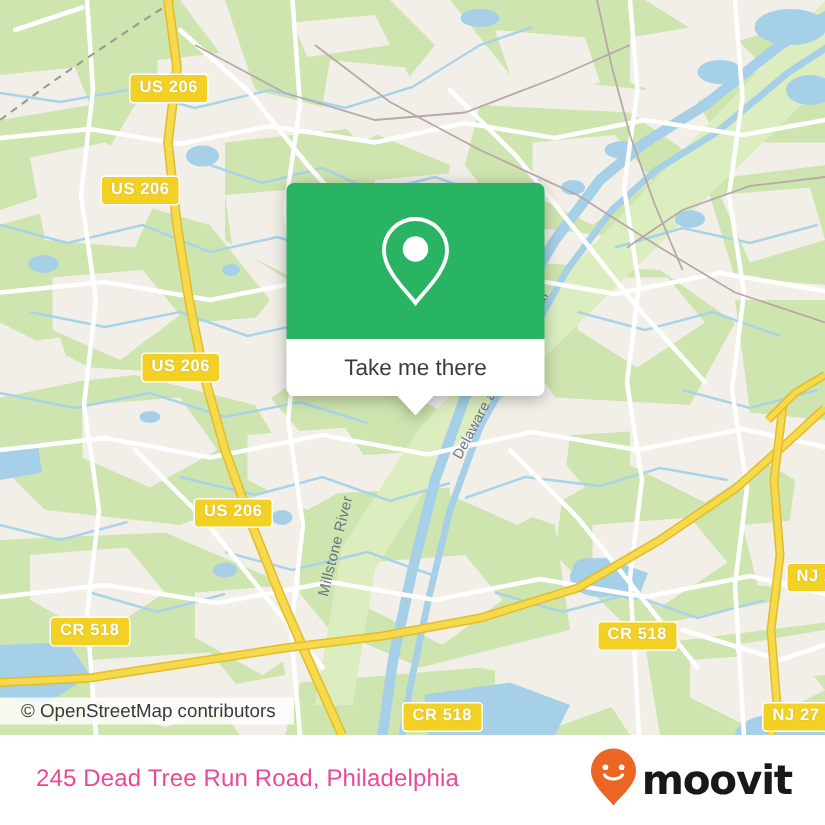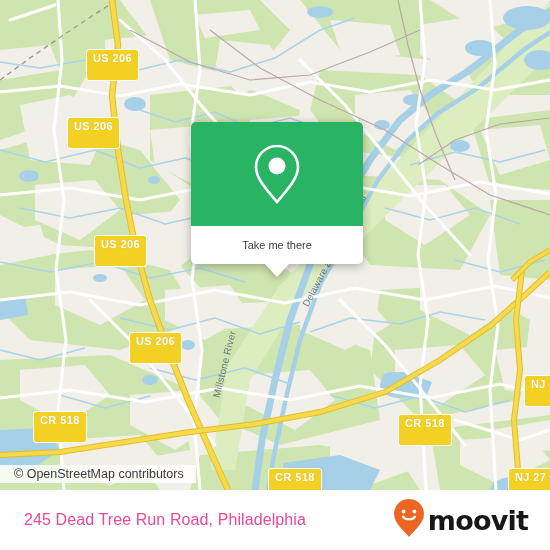--- a/index.html
+++ b/index.html
@@ -30,21 +30,21 @@
   .shield {
     position: absolute;
     background: #f2d024;
     border: 1.5px solid #ffffff;
     border-radius: 3px;
     color: #ffffff;
     font-size: 11px;
     font-weight: bold;
     letter-spacing: 0.4px;
     line-height: 1;
-    padding: 3px 6px 16px 6px;
+    padding: 3px 6px 4px 6px;
     white-space: nowrap;
     font-family: "Liberation Sans", sans-serif;
     text-shadow: 0 0 1px rgba(150,120,0,0.35);
     box-sizing: border-box;
   }
 
   
   .maplabel {
     position: absolute;
     color: #5d6570;
@@ -72,21 +72,21 @@
     justify-content: center;
   }
   #popup-button {
     background: #ffffff;
     border-radius: 0 0 5px 5px;
     height: 38px;
     display: flex;
     align-items: center;
     justify-content: center;
     color: #3b3b3b;
-    font-size: 11px;
+    font-size: 15px;
     cursor: pointer;
   }
   #popup-tail {
     position: absolute;
     left: 50%;
     bottom: -13px;
     margin-left: -13px;
     width: 0; height: 0;
     border-left: 13px solid transparent;
     border-right: 13px solid transparent;

